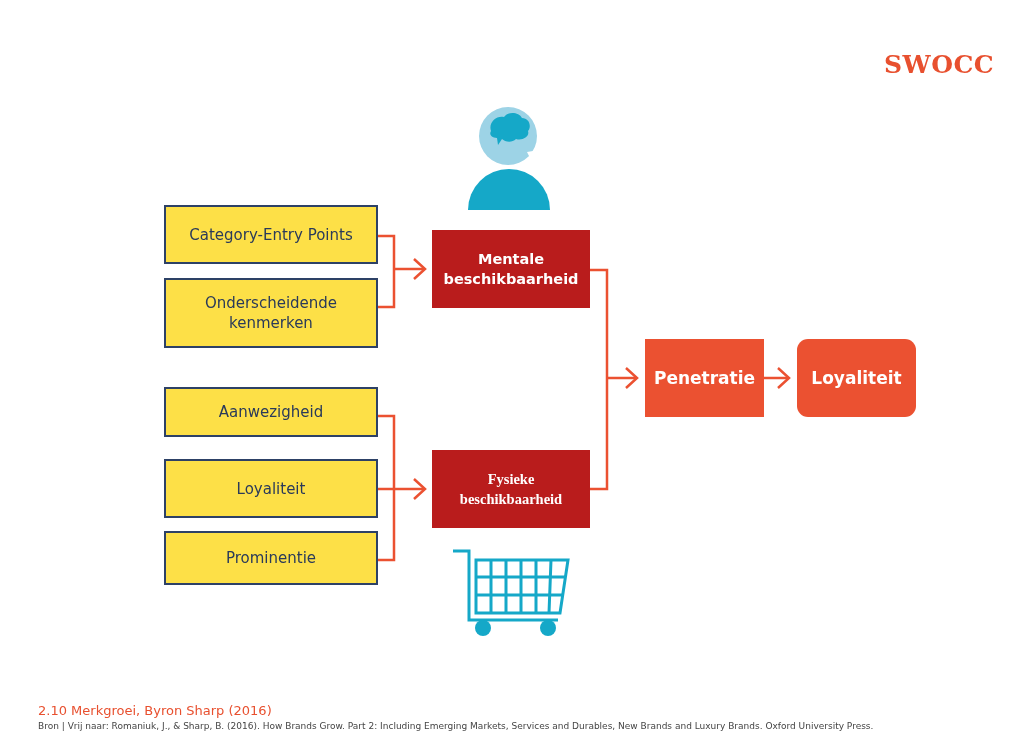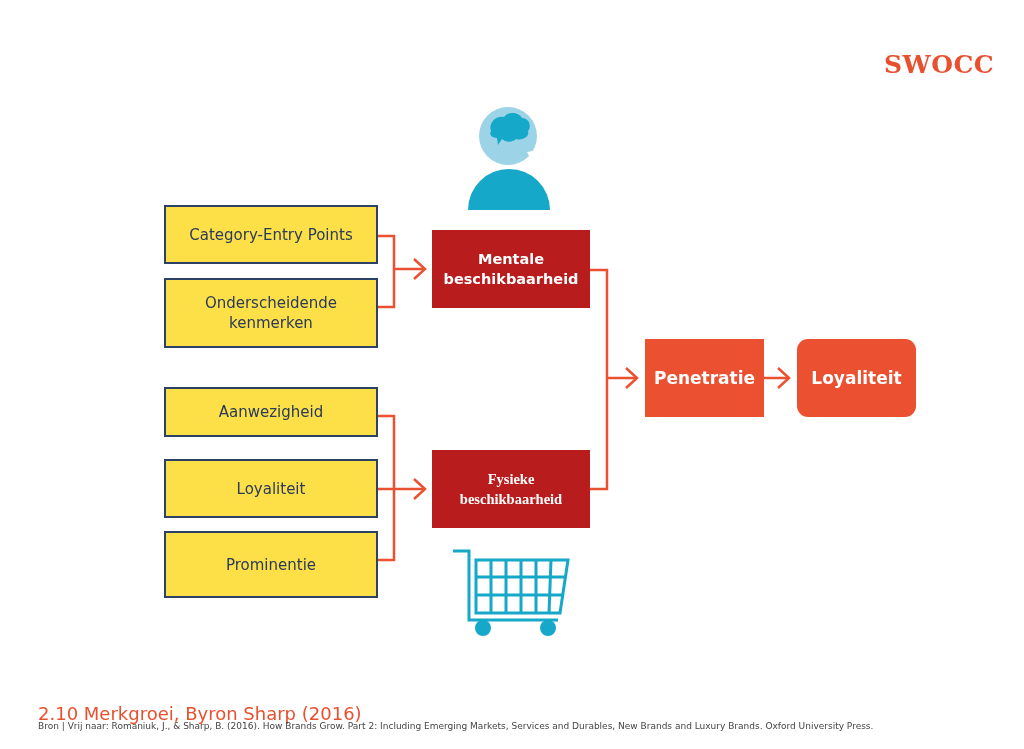--- a/index.html
+++ b/index.html
@@ -27,21 +27,21 @@
     font-size: 14.5px; line-height: 20px;
   }
   .out-box {
     position: absolute; top: 339px; width: 119px; height: 78px;
     background: #eb5131; color: #ffffff; font-weight: bold; font-size: 17px;
     display: flex; align-items: center; justify-content: center;
   }
   svg.connectors { position: absolute; left: 0; top: 0; }
   .title {
     position: absolute; left: 38px; top: 703px;
-    color: #e8502f; font-size: 18px;
+    color: #e8502f; font-size: 13px;
   }
   .source {
     position: absolute; left: 38px; top: 721px;
     color: #444; font-size: 9px; white-space: nowrap;
   }
 </style>
 </head>
 <body>
 
 <div class="logo">SWOCC</div>
@@ -91,21 +91,21 @@
 <div class="in-box" style="top:278px;height:70px;padding:0 38px;">
   <span>Onderscheidende kenmerken</span>
 </div>
 
 <div class="in-box" style="top:387px;height:50px;">
   <span>Aanwezigheid</span>
 </div>
 <div class="in-box" style="top:459px;height:59px;">
   <span>Loyaliteit</span>
 </div>
-<div class="in-box" style="top:531px;height:67px;">
+<div class="in-box" style="top:531px;height:54px;">
   <span>Prominentie</span>
 </div>
 
 <div class="mid-box" style="top:230px;padding:0 16px;box-sizing:border-box;">
   <span>Mentale beschikbaarheid</span>
 </div>
 <div class="mid-box" style="top:450px;padding:0 16px;box-sizing:border-box;font-family:Liberation Serif, serif;">
   <span>Fysieke beschikbaarheid</span>
 </div>
 

